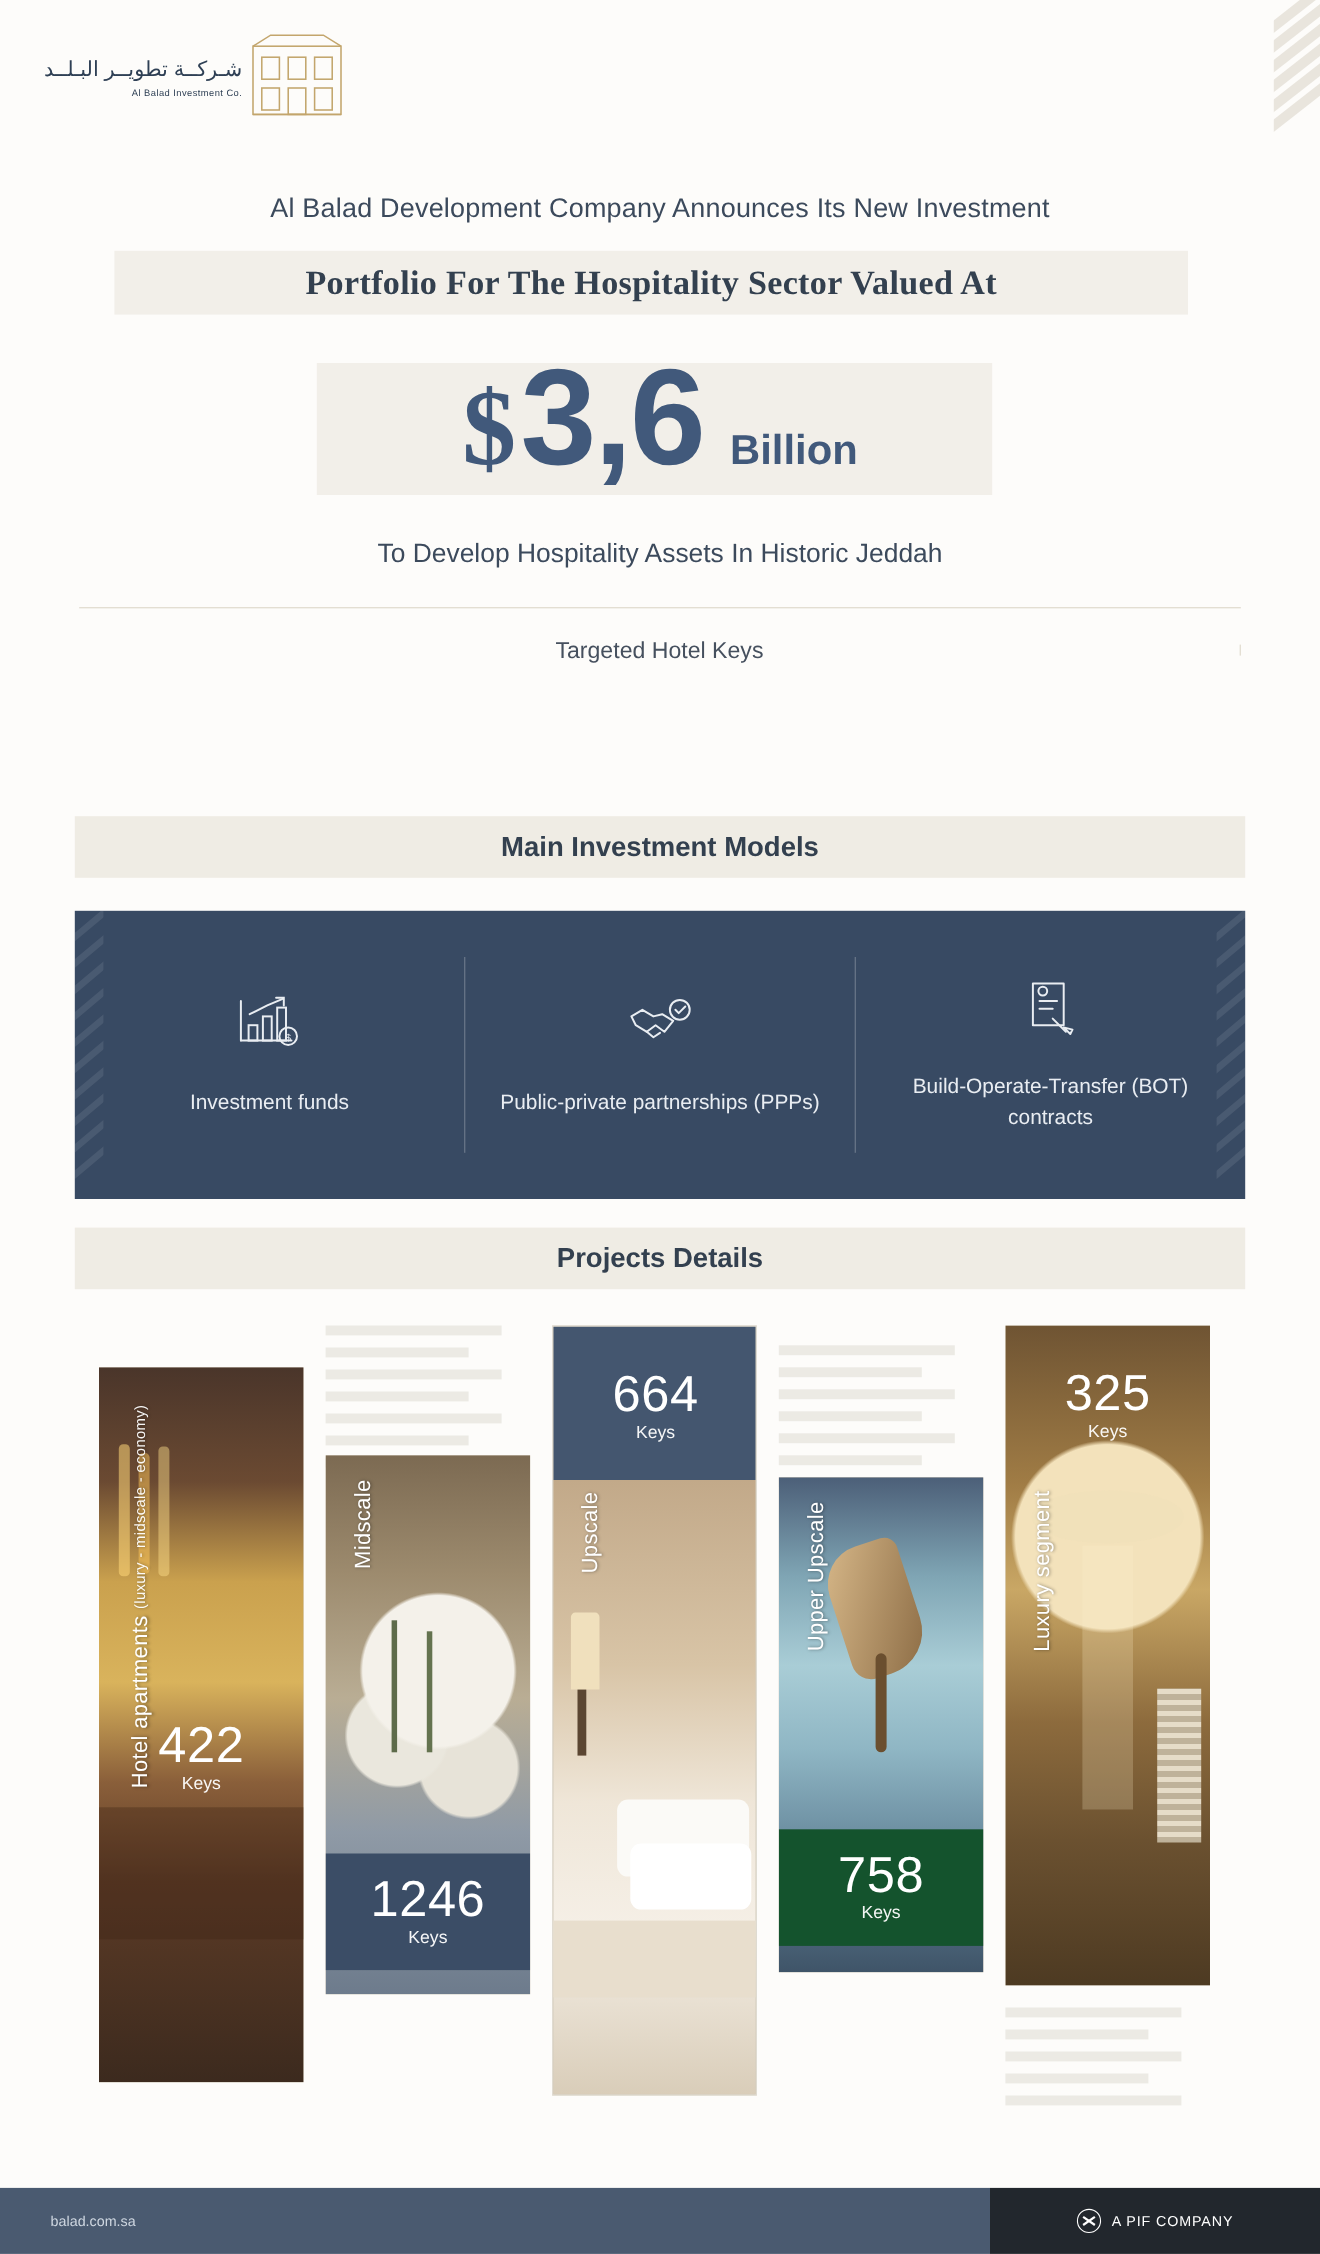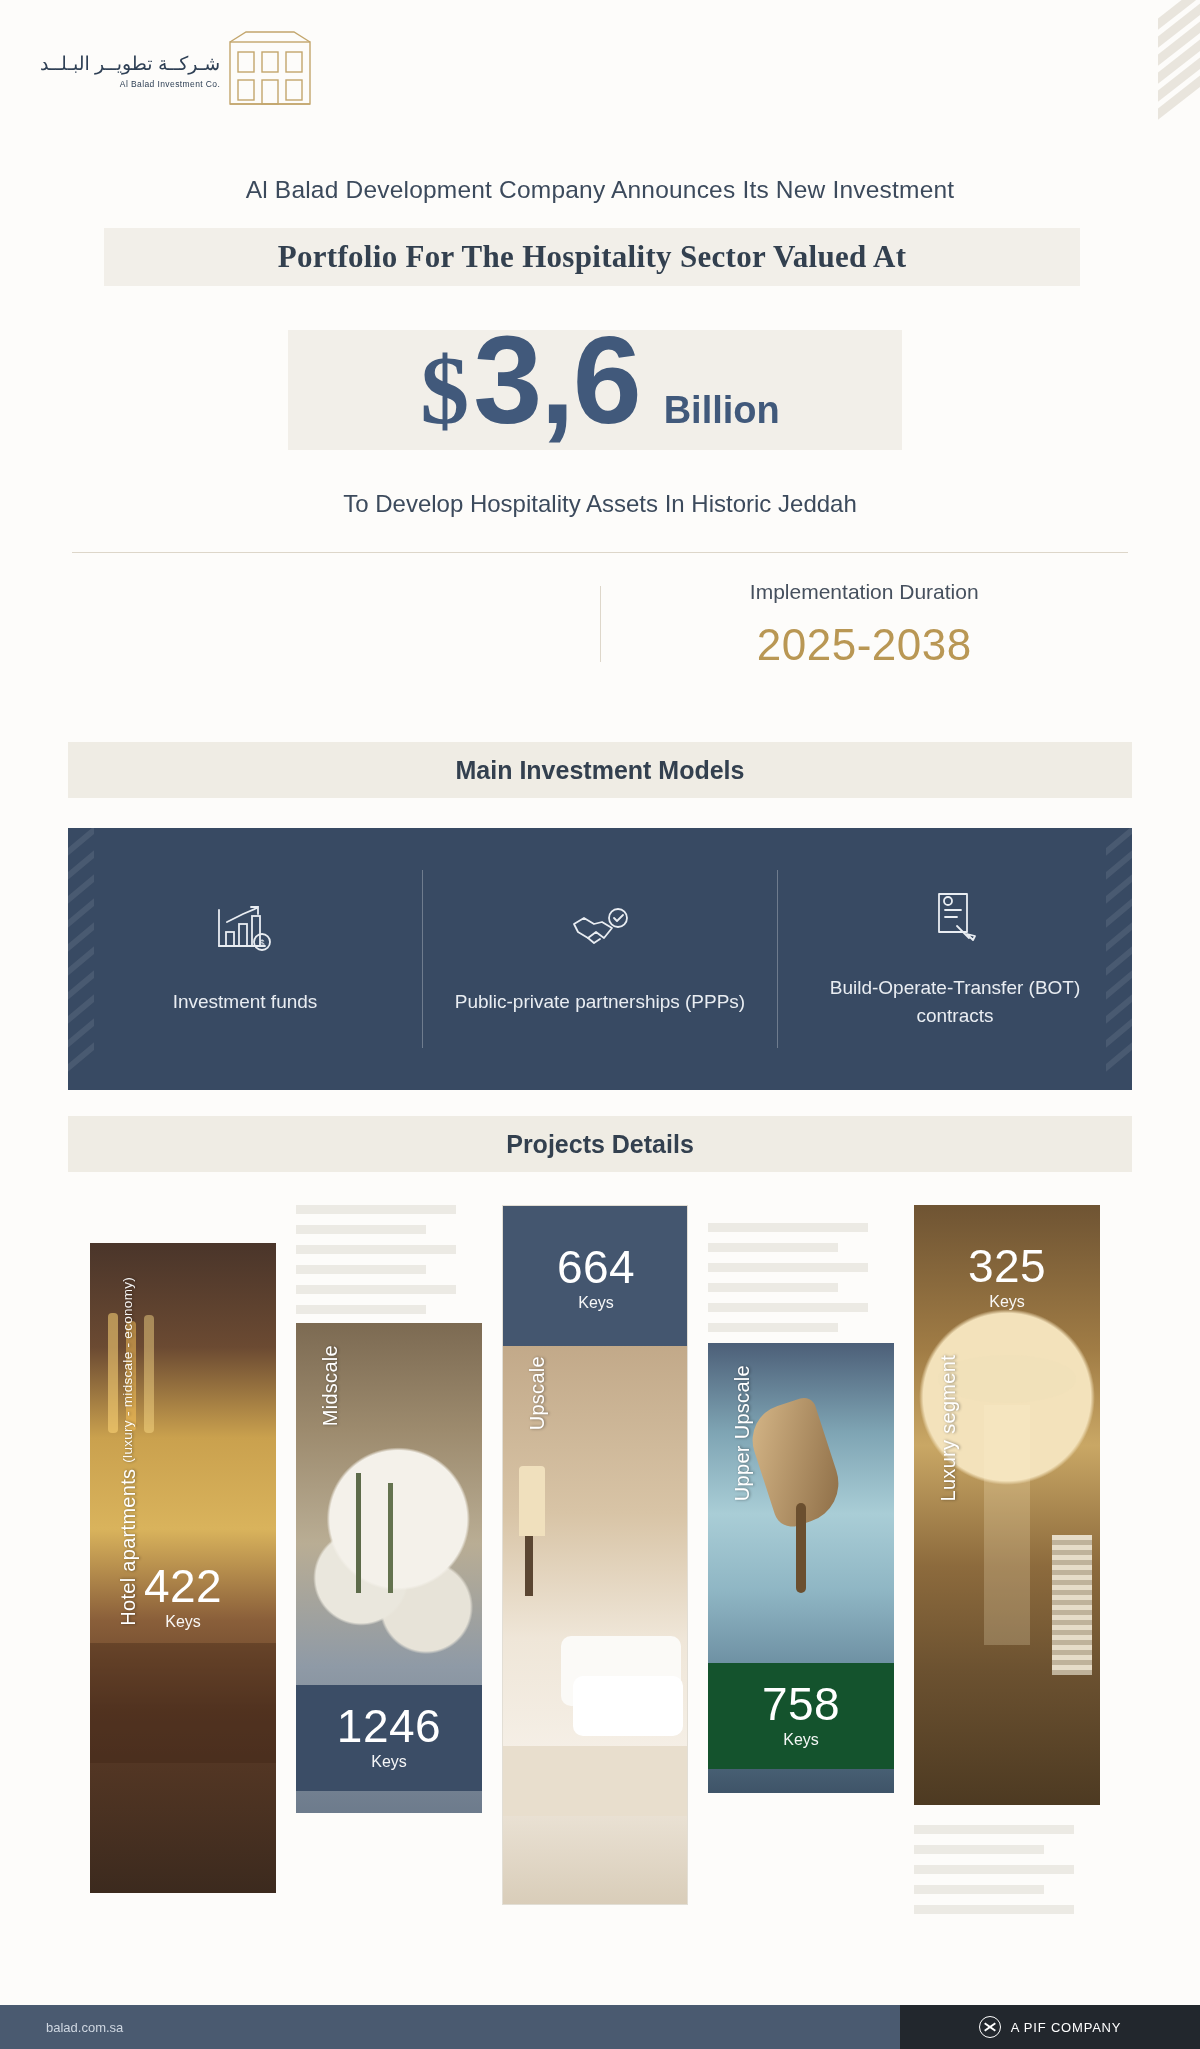--- a/index.html
+++ b/index.html
@@ -276,21 +276,21 @@
     height: 9px;
     background: #eceae4;
     margin-bottom: 11px;
   }
   .skeleton i.s { width: 70%; }
   .skeleton i.m { width: 86%; }
   
   .footer {
     position: absolute;
     left: 0; right: 0; bottom: 0;
-    height: 44px;
+    height: 60px;
     display: flex;
   }
   .footer-left {
     flex: 1;
     background: #4a5a70;
     display: flex;
     align-items: center;
     padding-left: 46px;
     color: #cfd7e1;
     font-size: 13px;
@@ -365,26 +365,23 @@
   <div class="value-row">
     <span class="value-currency">$</span>
     <span class="value-number">3,6</span>
     <span class="value-unit">Billion</span>
   </div>
   <div class="subline">To Develop Hospitality Assets In Historic Jeddah</div>
   <div class="rule"></div>
 
   <div class="stats">
     <div class="stat">
+      <div class="stat-label">Targeted Hotel Keys</div>
     </div>
     <div class="stat-divider"></div>
-    <div class="stat">
-      <div class="stat-label">Implementation Duration</div>
-      <div class="stat-value">2025-2038</div>
-    </div>
   </div>
 
   <div class="section-bar" id="models-bar">
     <span>Main Investment Models</span>
   </div>
 
   <div class="models-panel">
     <div class="edge-stripes left">
       <i style="top:10px"></i>
         <i style="top:34px"></i>

